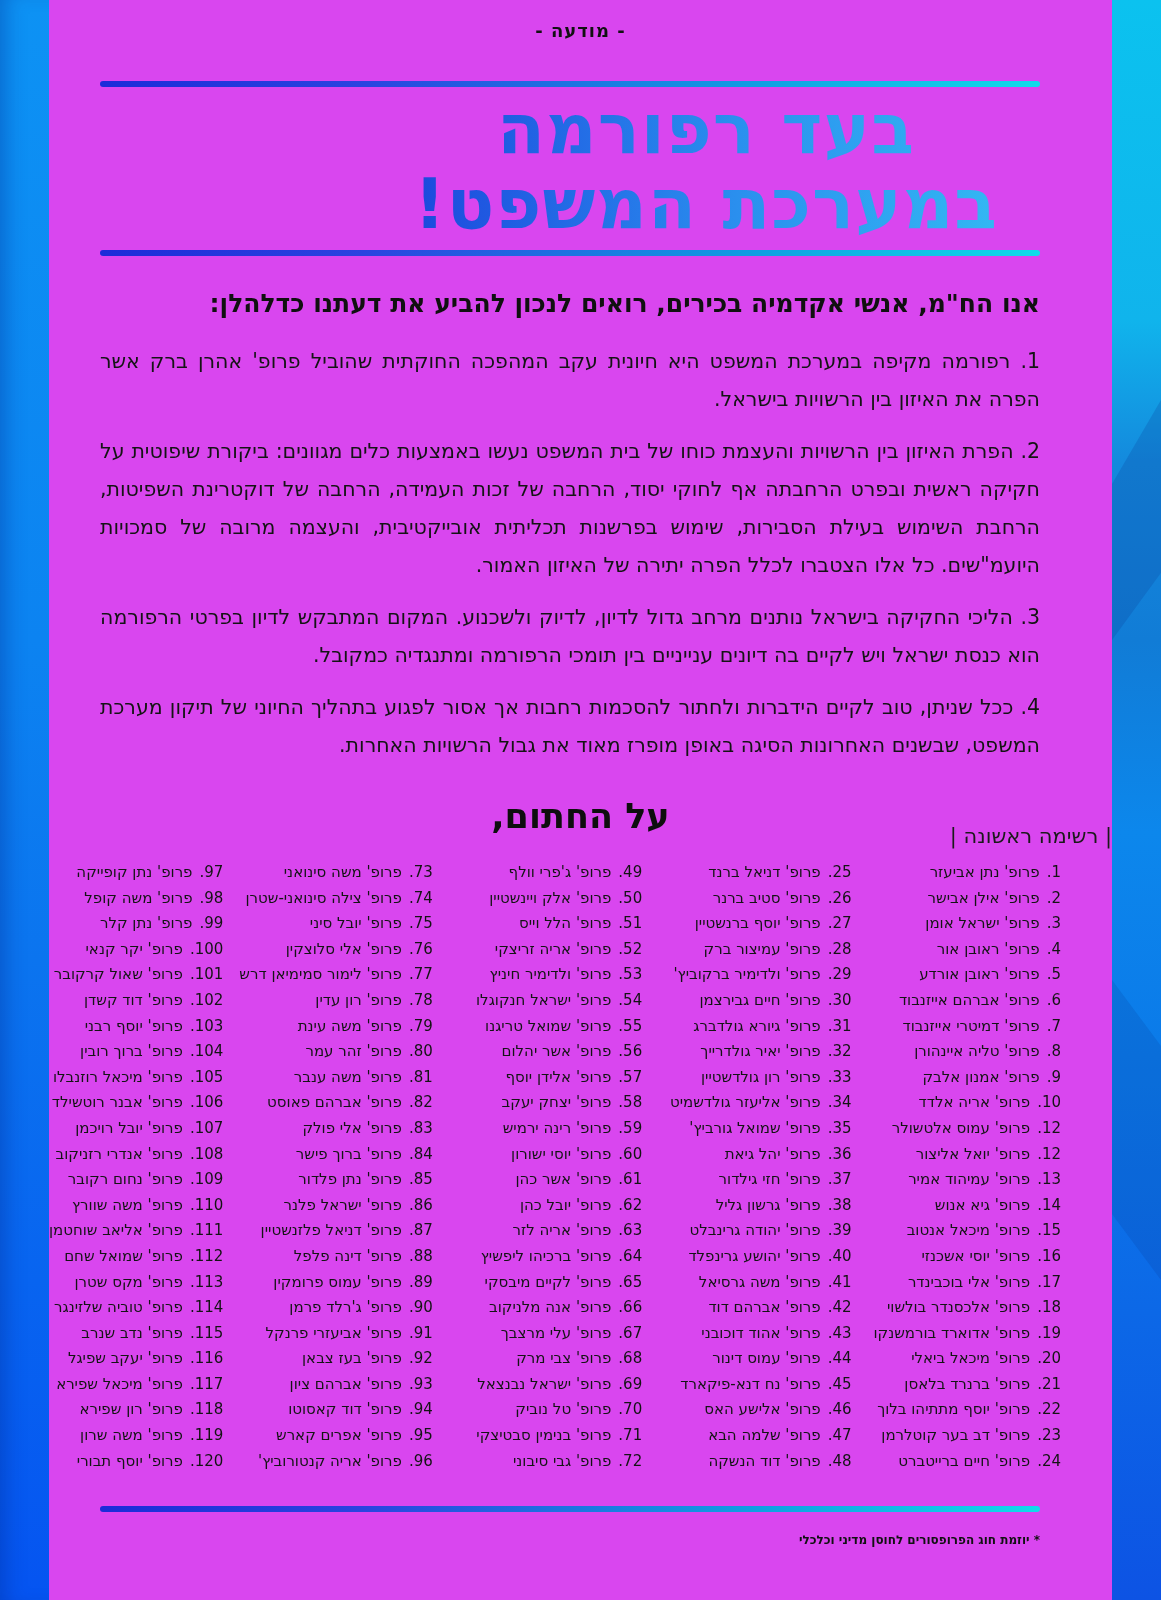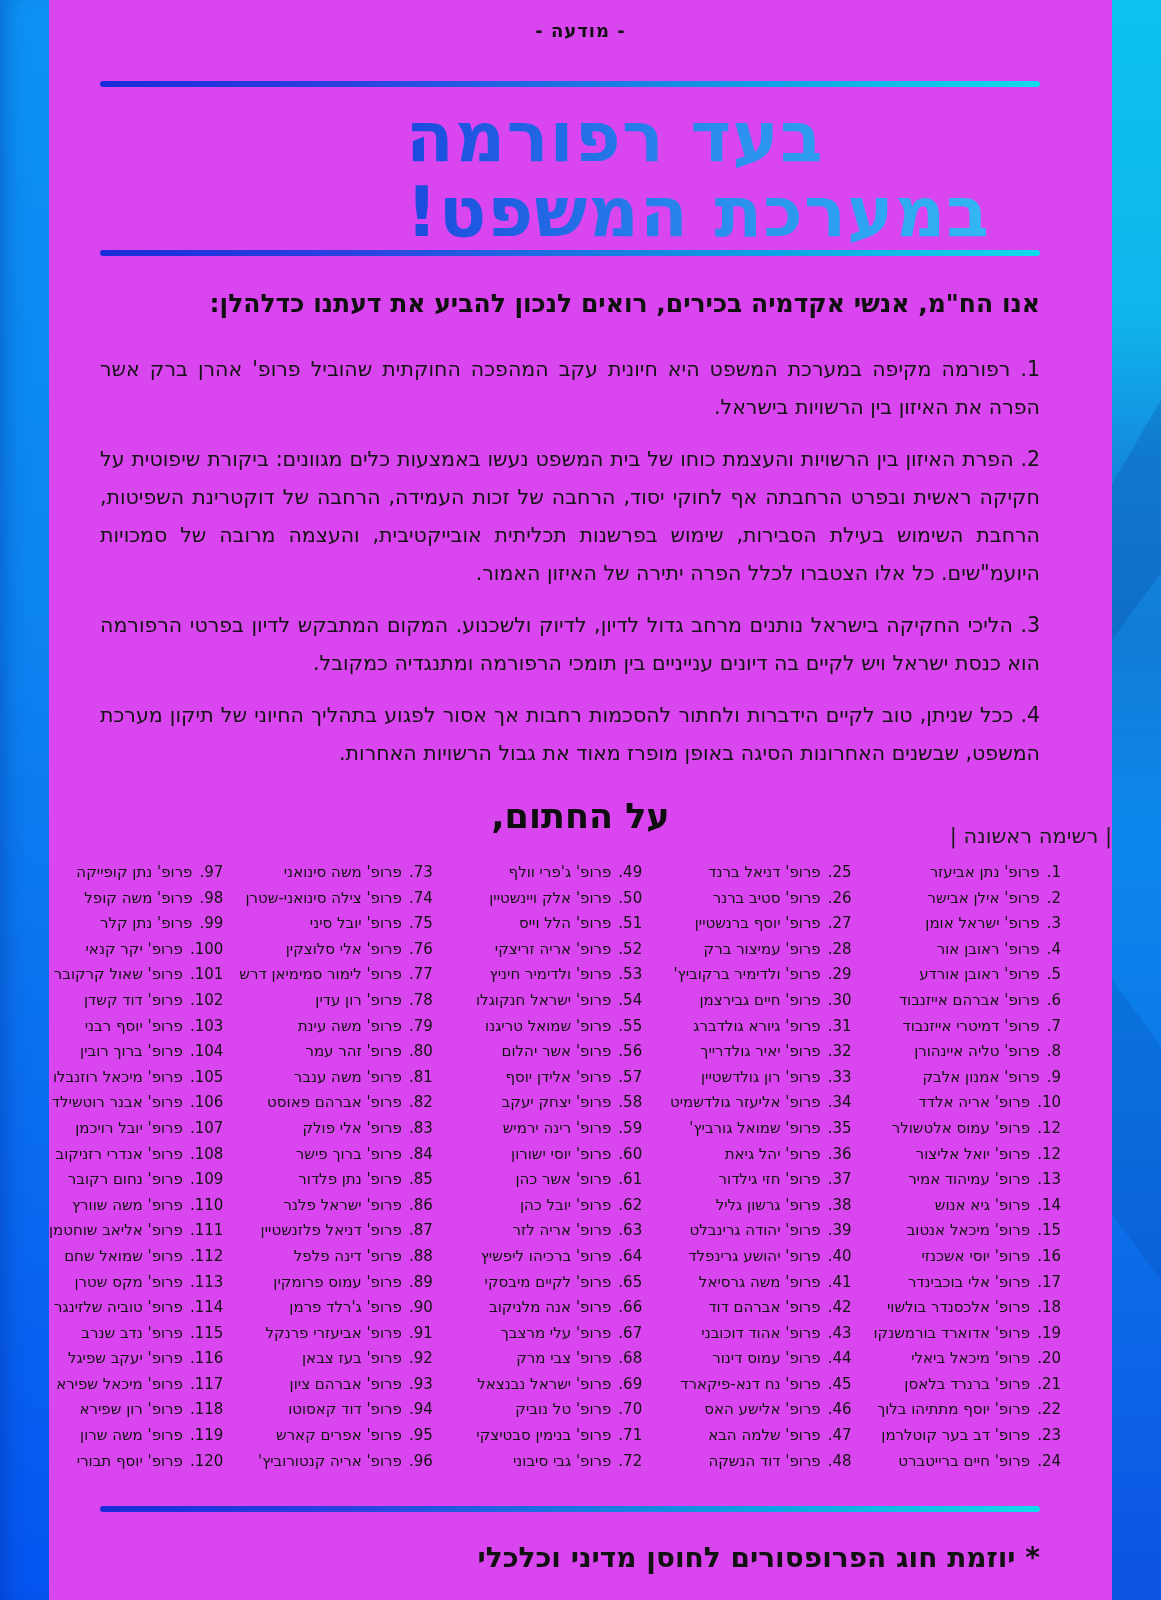--- a/index.html
+++ b/index.html
@@ -25,55 +25,55 @@
   .tagline{
     position:absolute;top:20px;left:49px;right:49px;text-align:center;
     font-size:18px;font-weight:bold;letter-spacing:1px;color:#111;
   }
   .rule{position:absolute;left:100px;width:940px;height:6px;border-radius:3px;
     background:linear-gradient(to right,#1c2bd9 0%,#2b43e0 28%,#0f9fe2 70%,#10dcea 100%);}
   .rule-top{top:81px;}
   .rule-mid{top:250px;}
   .rule-bottom{top:1506px;}
   .title{
-    position:absolute;top:88px;right:159px;margin:12px;text-align:left;direction:rtl;
+    position:absolute;top:88px;right:159px;margin:4px;text-align:center;direction:rtl;
     font-size:70px;line-height:75px;font-weight:800;letter-spacing:1px;
     background:linear-gradient(to left,#33b7f3 0%,#2a8fee 45%,#1c49dd 100%);
     -webkit-background-clip:text;background-clip:text;color:transparent;
   }
   .intro{
     position:absolute;top:289px;right:121px;left:100px;text-align:right;
     font-size:25px;font-weight:bold;color:#101010;
   }
   .paras{
     position:absolute;top:338px;right:121px;left:100px;
     text-align:justify;font-size:20.5px;line-height:38px;color:#141414;
   }
-  .paras p{margin:12px 0 14px 0;}
+  .paras p{margin:4px 0 14px 0;}
   .signed{
     position:absolute;top:796px;left:49px;right:49px;text-align:center;
     font-size:35px;font-weight:bold;color:#0e0e0e;
   }
   .list-label{
     position:absolute;top:824px;left:49px;right:49px;text-align:right;
     font-size:21px;color:#1a1a1a;
   }
   .sig-grid{
     position:absolute;top:860px;right:100px;left:24px;
     display:flex;direction:rtl;gap:10px;
   }
   .sig-col{flex:1 1 0;min-width:0;}
   .sig-entry{
     height:25.6px;line-height:25.6px;font-size:15px;color:#141414;
     text-align:right;white-space:nowrap;direction:rtl;
   }
   .sig-num{padding-left:7px;}
   .footnote{
     position:absolute;top:1533px;right:121px;text-align:right;
-    font-size:28px;font-weight:bold;color:#111;margin-top:8px;
+    font-size:12px;font-weight:bold;color:#111;
   }
 </style>
 </head>
 <body>
 
 <div class="page">
 
   <div class="band band-left"></div>
   <div class="band band-right">
     <div class="wave w1"></div>

